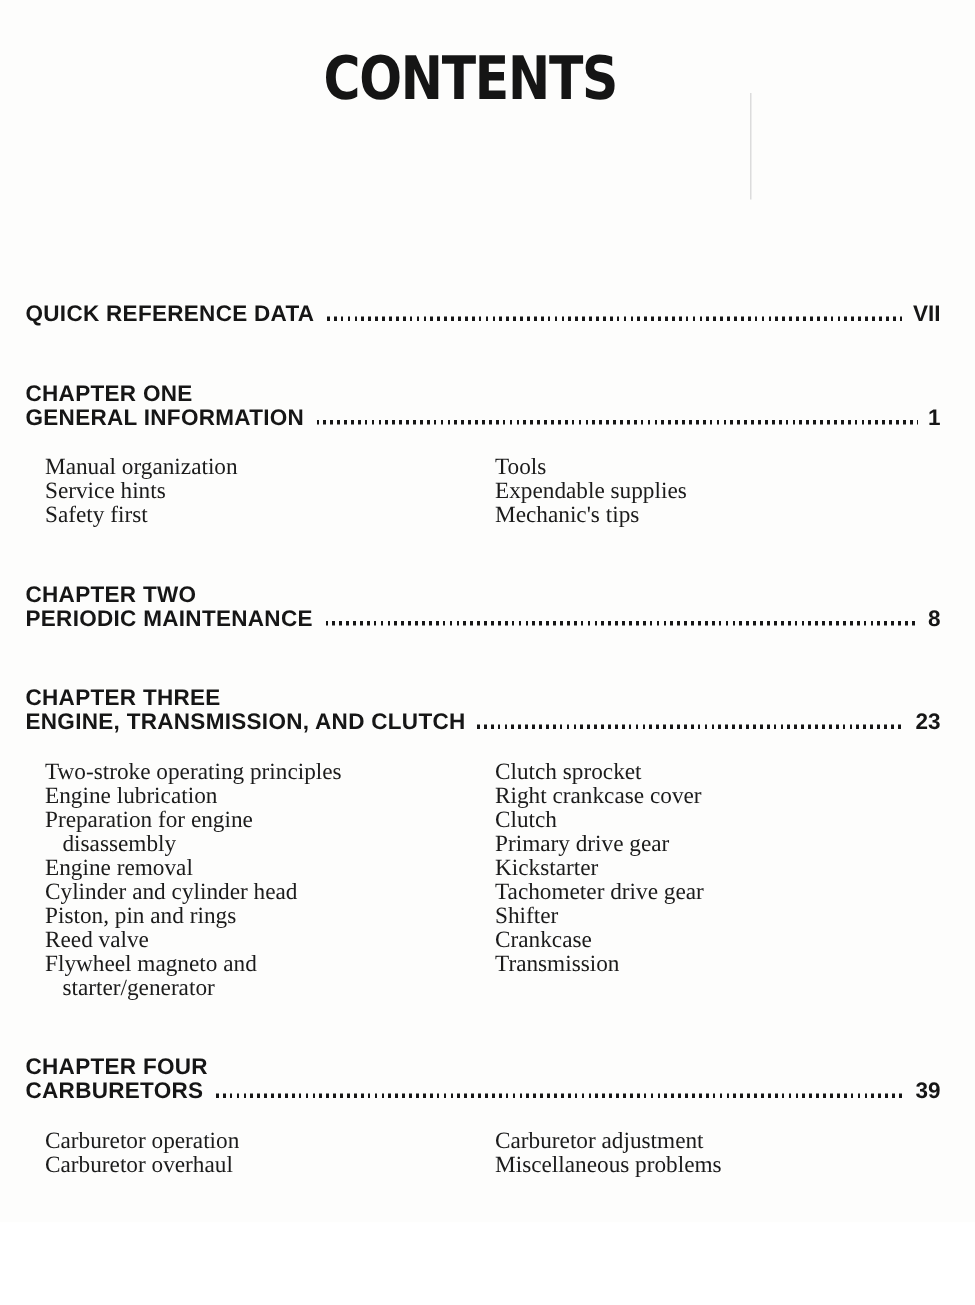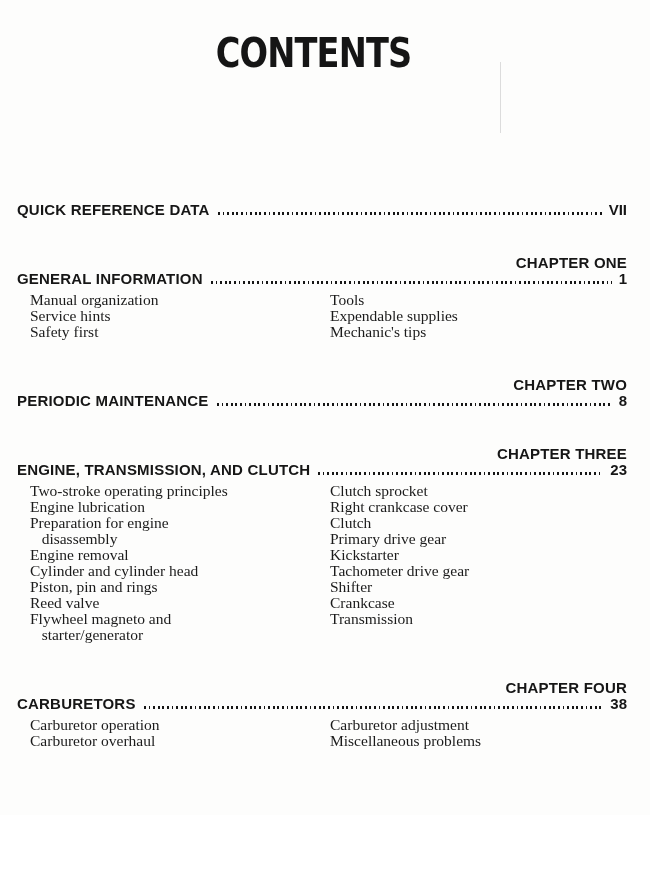--- a/index.html
+++ b/index.html
@@ -35,21 +35,20 @@
     transform:scaleX(.84);
     color:#151515;
   }
   .quickref { margin-top:127px; }
   .chapter { margin-top:37px; }
   .chapter-label {
     font-weight:bold;
     font-size:15px;
     line-height:16px;
     letter-spacing:.2px;
-    text-align:right;
   }
   .toc-line {
     display:flex;
     align-items:baseline;
   }
   .toc-label {
     font-weight:bold;
     font-size:15px;
     line-height:16px;
     letter-spacing:.2px;
@@ -63,21 +62,21 @@
   }
   .pagenum {
     font-weight:bold;
     font-size:15px;
     line-height:16px;
   }
   .columns {
     display:grid;
     grid-template-columns:300px 1fr;
     padding-left:13px;
-    margin-top:5px;
+    margin-top:17px;
   }
   .toc-item {
     font-family:"Liberation Serif", serif;
     font-size:15.5px;
     line-height:16px;
     color:#1b1b1b;
     white-space:pre-wrap;
   }
 </style>
 </head>
@@ -159,21 +158,21 @@
               <div class="toc-item">Transmission</div>
             </div>
     </div>
   </section>
 
   <section class="chapter">
     <div class="chapter-label">CHAPTER FOUR</div>
     <div class="toc-line">
       <span class="toc-label">CARBURETORS</span>
       <span class="leader"></span>
-      <span class="pagenum">38</span>
+      <span class="pagenum">39</span>
     </div>
     <div class="columns">
       <div class="col">
               <div class="toc-item">Carburetor operation</div>
               <div class="toc-item">Carburetor overhaul</div>
             </div>
       <div class="col">
               <div class="toc-item">Carburetor adjustment</div>
               <div class="toc-item">Miscellaneous problems</div>
             </div>

